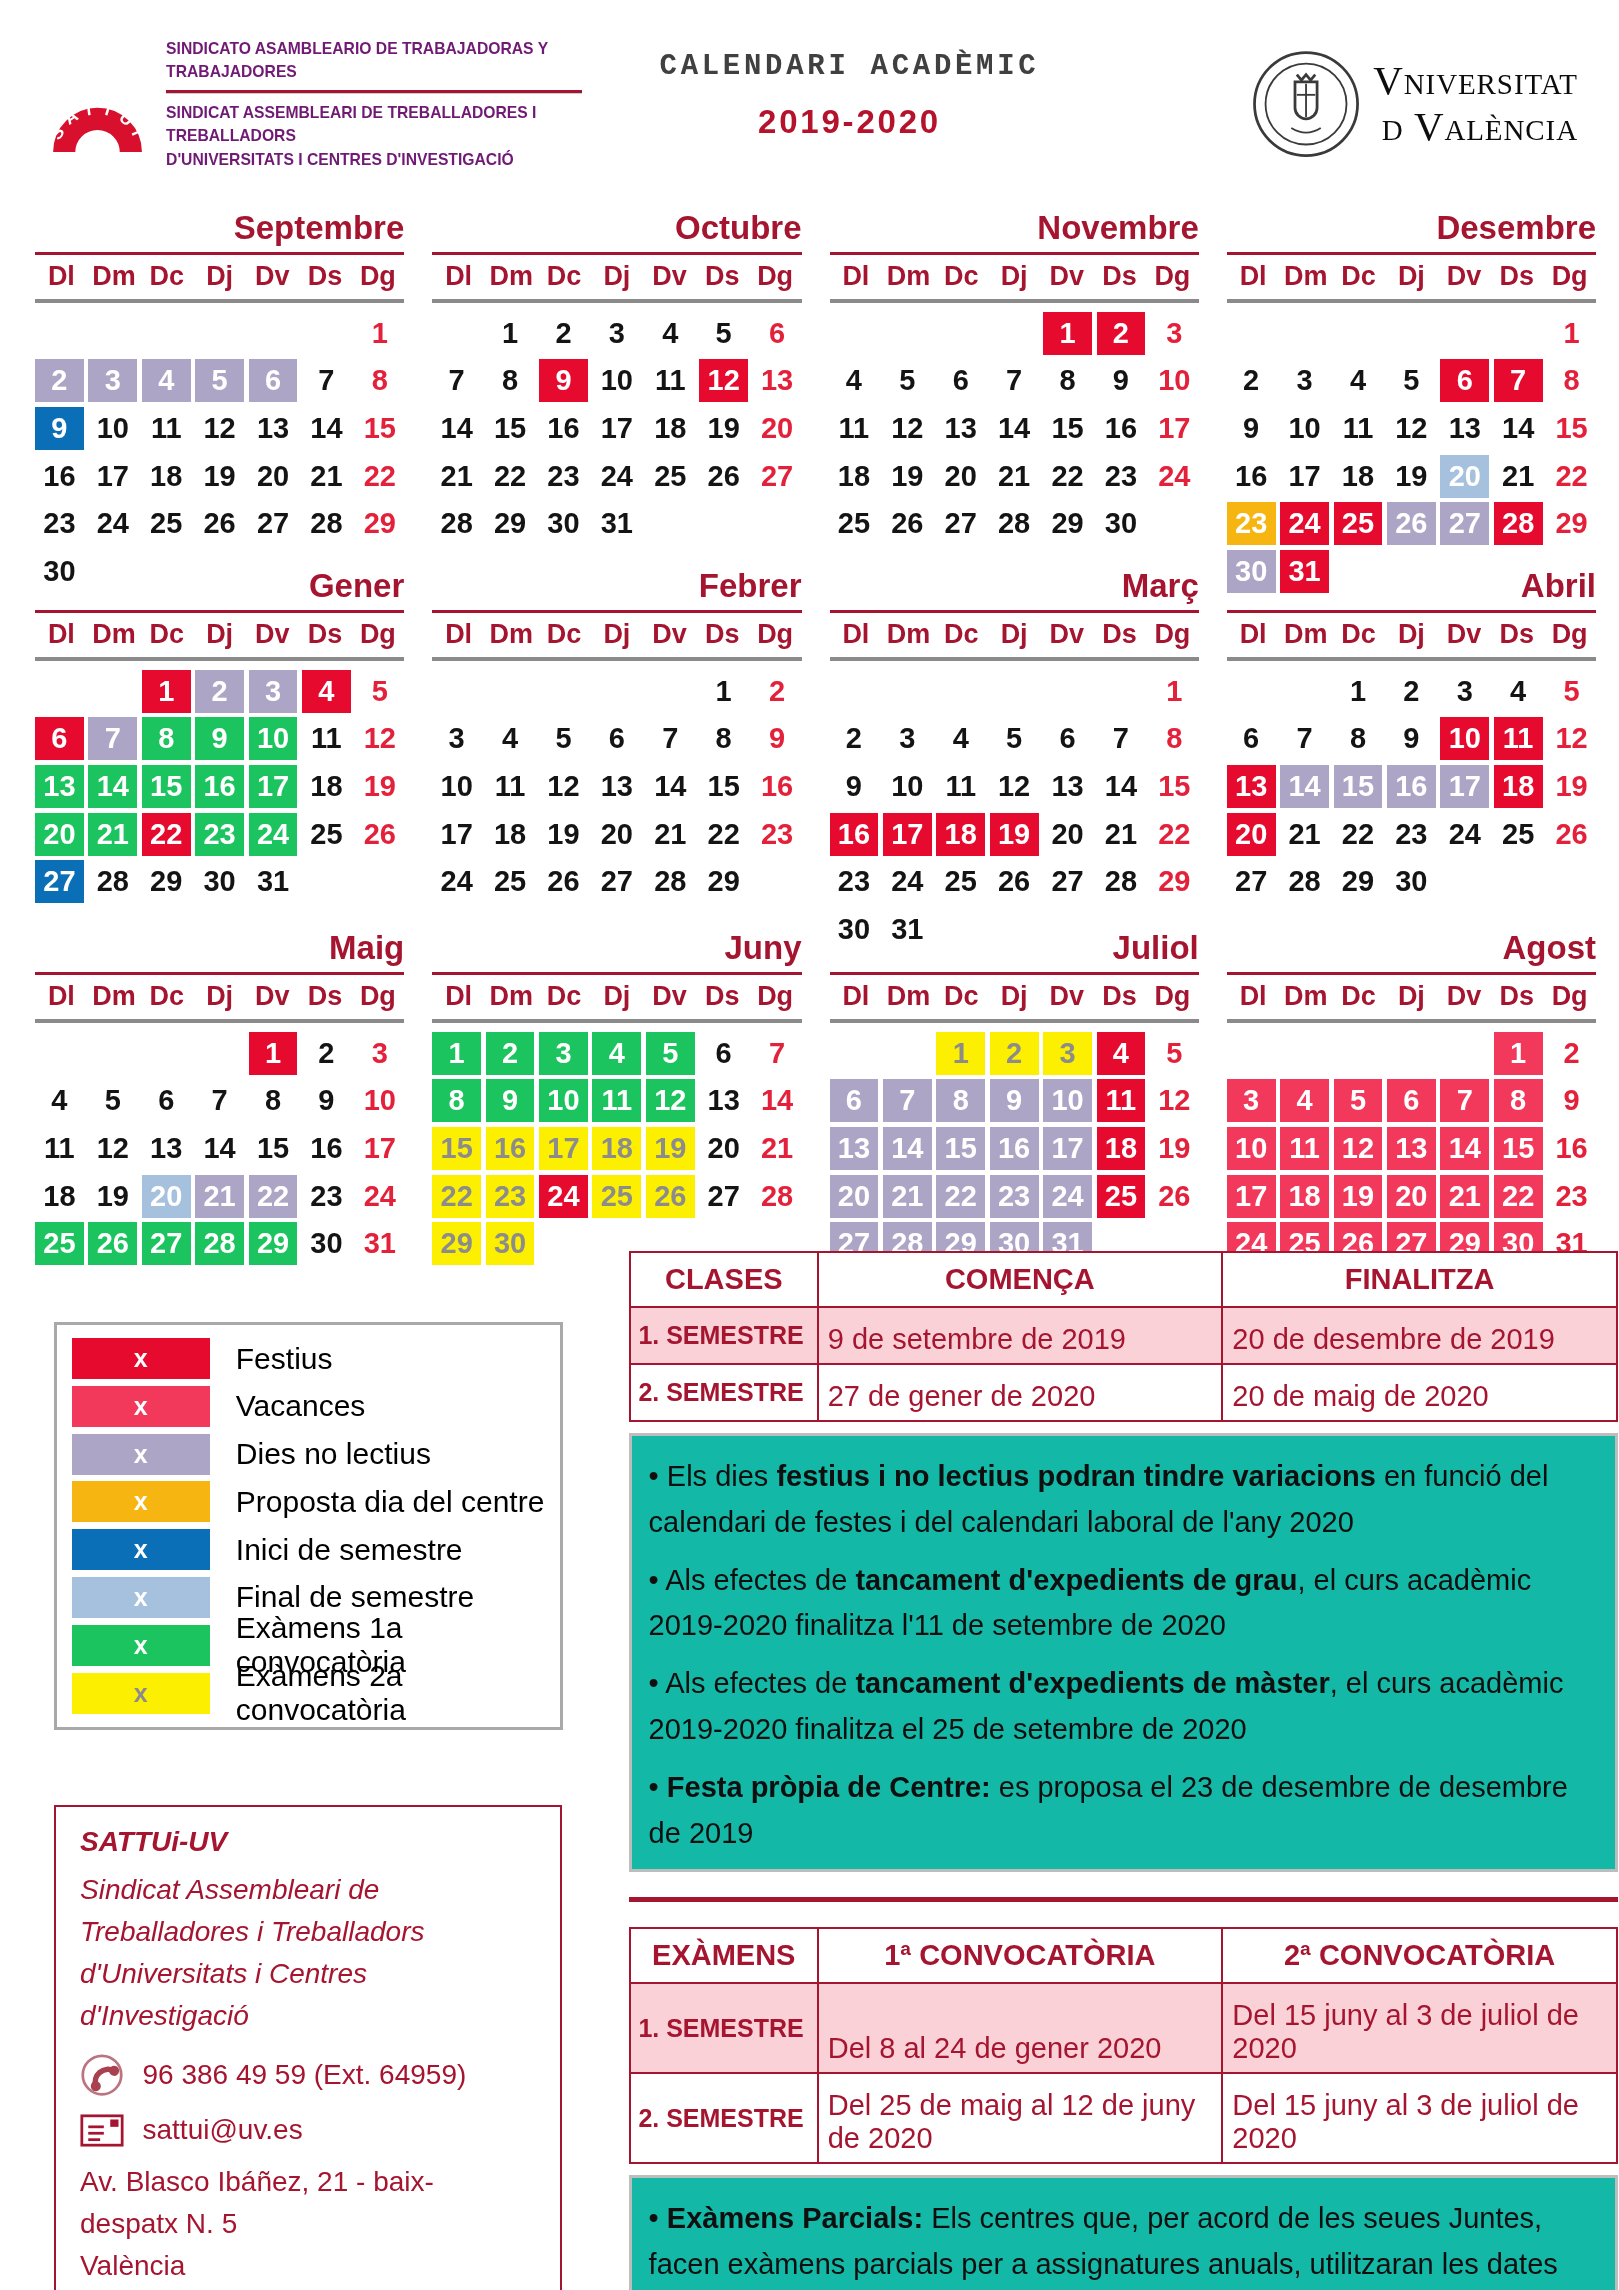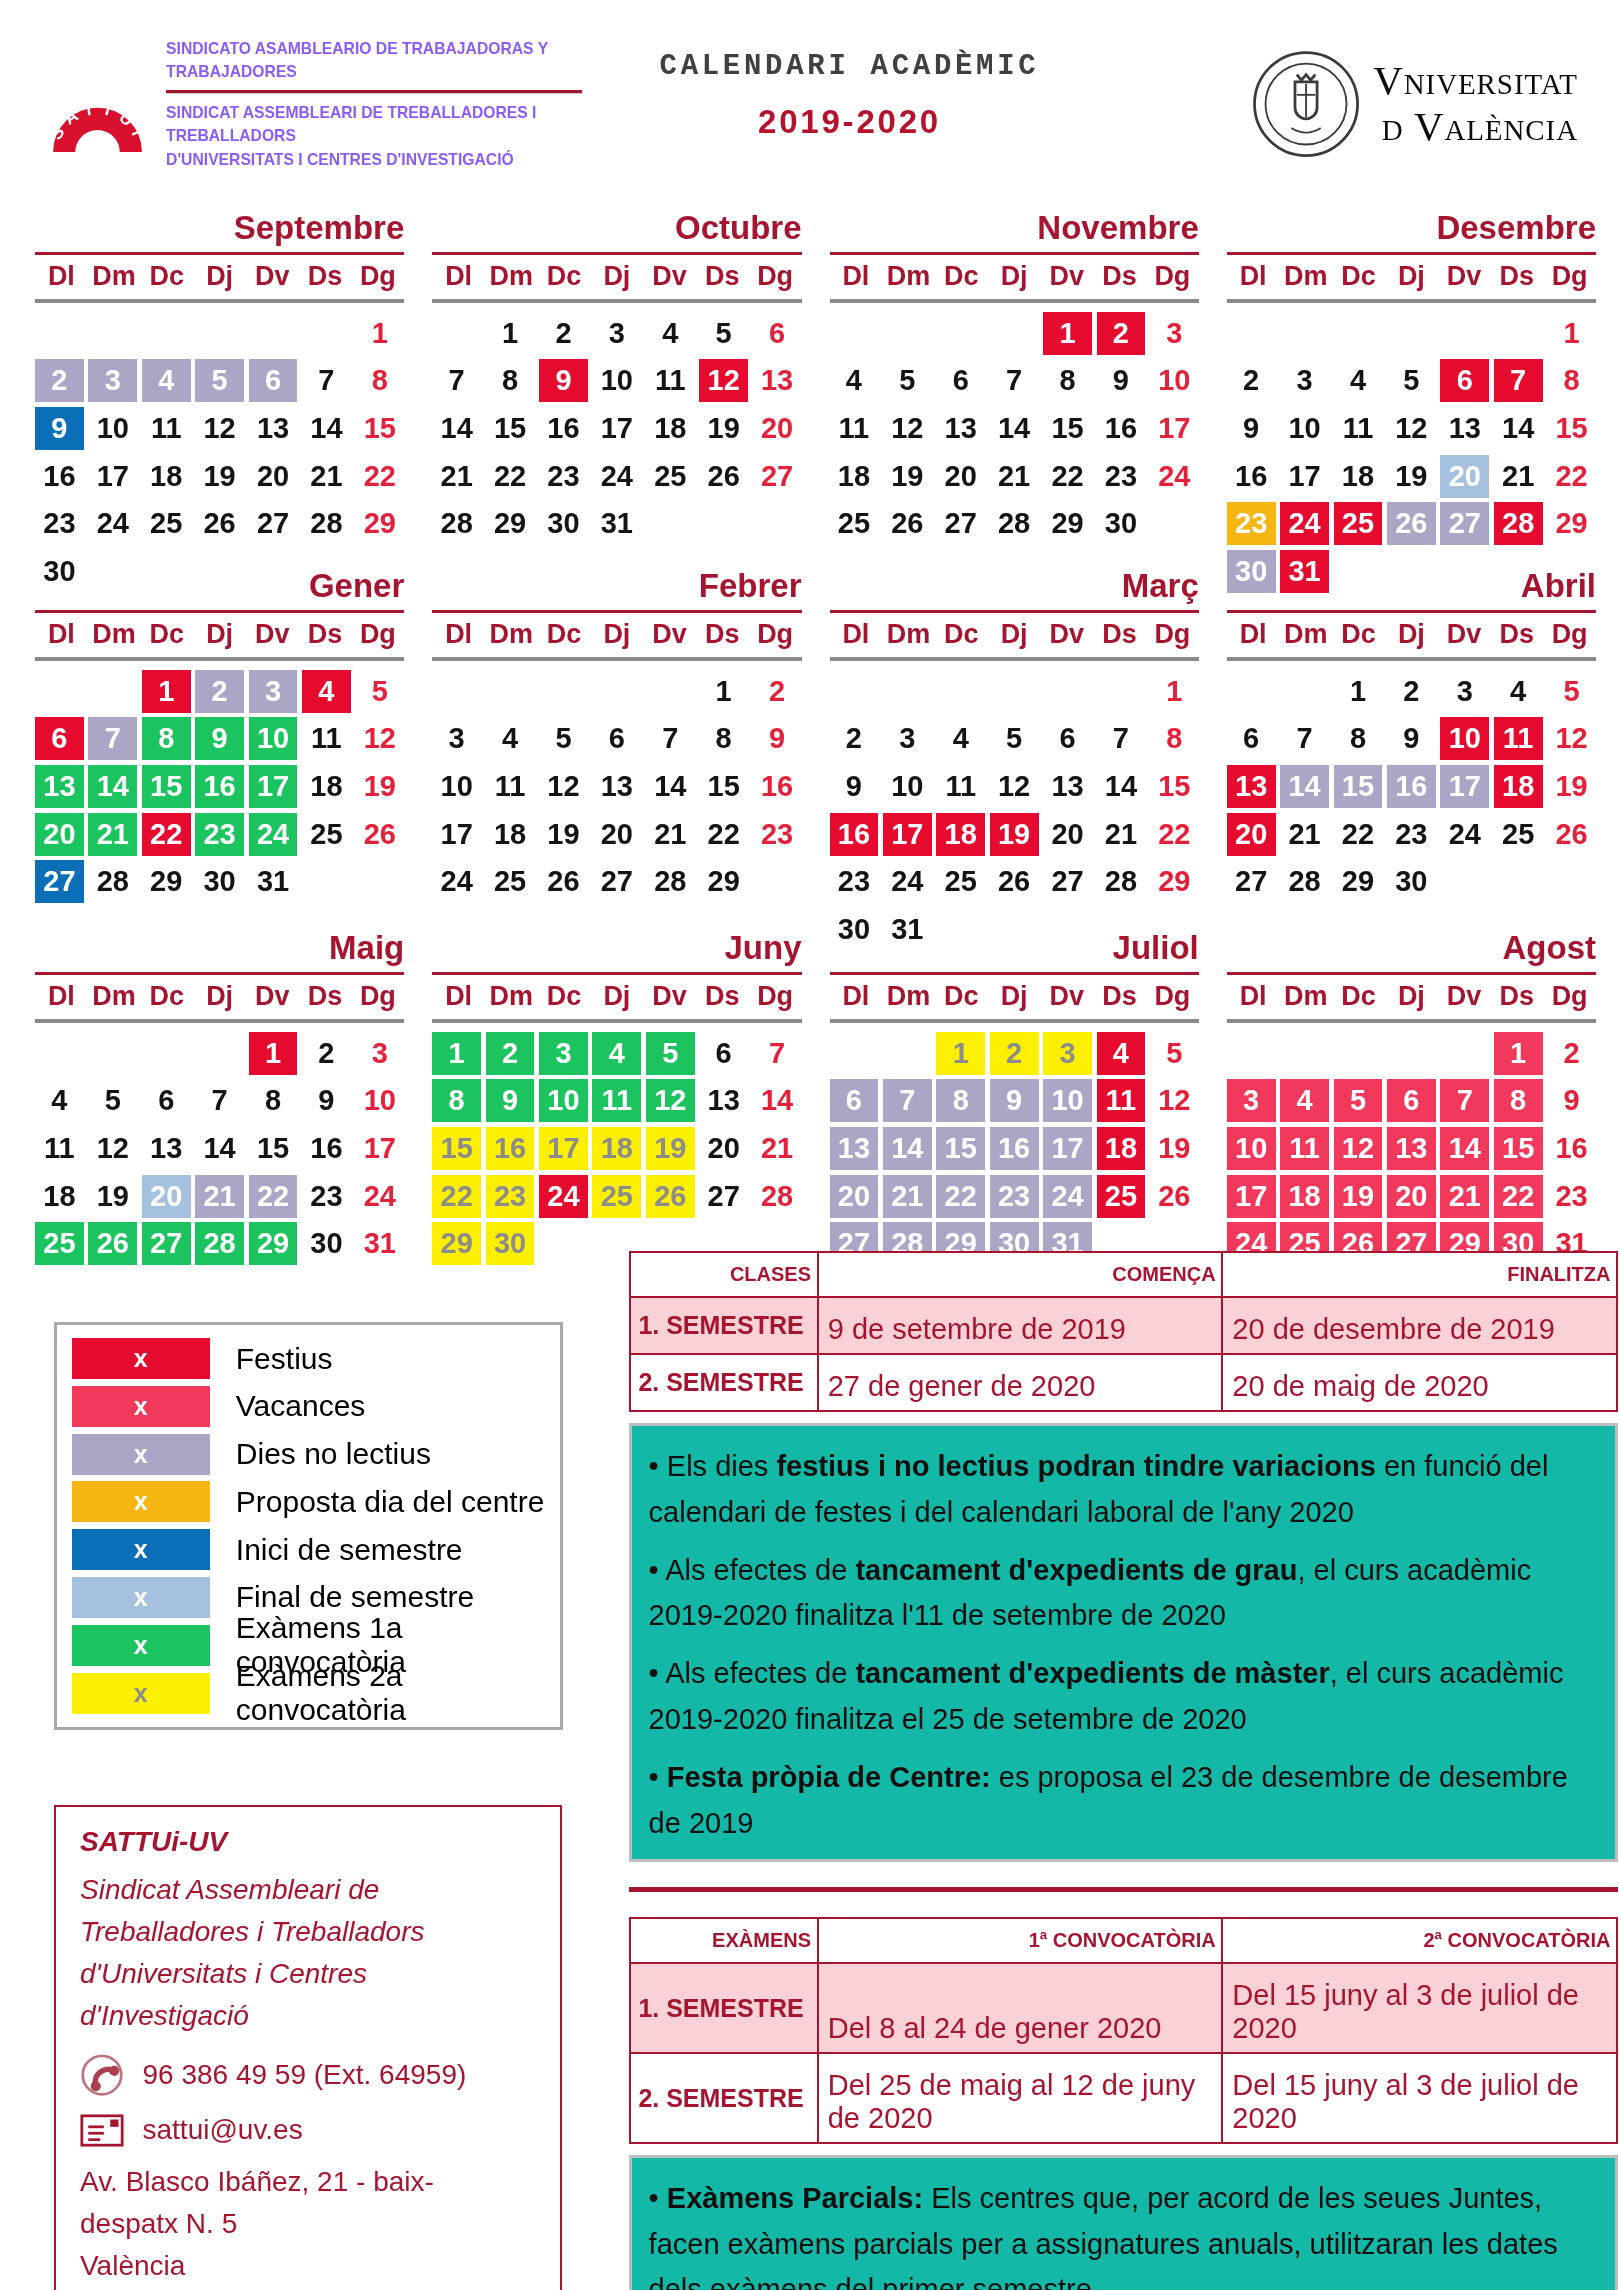--- a/index.html
+++ b/index.html
@@ -8,21 +8,21 @@
     --inici:#0B6FB8; --final:#A6C1DE; --ex1:#1CC45F; --ex2:#FCF000;
     --pink:#FAD1D7;
   }
   *{box-sizing:border-box; margin:0; padding:0;}
   body{background:#fff; font-family:"Liberation Sans",sans-serif;}
   .page{position:relative; width:1620px; height:2291px; background:#fff; overflow:hidden;}
 
   
   .hdr{position:absolute; left:42px; top:28px; right:42px; height:152px; display:flex; justify-content:space-between;}
   .logo-left{display:flex; gap:13px; width:540px;}
-  .org-lines{align-self:center; font-size:15.7px; font-weight:bold; line-height:1.5; color:#8b5cf6;}
+  .org-lines{align-self:center; font-size:15.7px; font-weight:bold; line-height:1.5; color:#701a75;}
   .org-div{height:3.7px; background:var(--dred); margin:6.5px 0; border-bottom:1.8px solid #ccc;}
   .title-block{text-align:center; padding-top:22px;}
   .cal-title{font-size:29px; font-weight:bold; color:#404040; letter-spacing:3.7px;font-family:Liberation Mono, monospace;}
   .cal-sub{font-size:33px; font-weight:bold; color:#B5122B; letter-spacing:2.8px; margin-top:20px;}
   .uv-logo{display:flex; align-items:center; gap:9.2px; justify-content:flex-end; width:461px;}
   .uv-text{font-family:"Liberation Serif",serif; font-size:41px; line-height:1.12; color:#0d0d0d; letter-spacing:0.9px;}
 
   
   .months{position:absolute; left:35px; right:24px; top:209px; display:grid;
           grid-template-columns:repeat(4,1fr); column-gap:28px; grid-template-rows:358px 362px auto;}
@@ -56,21 +56,21 @@
            padding:18.5px 24px 22px; color:var(--dred); background:#fff;}
   .c-title{font-size:28px; font-weight:bold; font-style:italic;}
   .c-sub{font-style:italic; font-size:28px; line-height:1.5; margin-top:11px;}
   .c-row{display:flex; align-items:center; gap:18.5px; margin-top:16.6px; font-size:28px;}
   .c-addr{margin-top:14.8px; font-size:28px; line-height:1.5;}
 
   
   .right-col{position:absolute; left:629px; top:1251px; width:989px;}
   table.redtable{width:100%; border-collapse:collapse; background:#fff;}
   .redtable th,.redtable td{border:2.8px solid var(--dred);}
-  .redtable th{color:var(--dred); font-size:20px; font-weight:bold; padding:10px 5.5px; text-align:right;}
+  .redtable th{color:var(--dred); font-size:29px; font-weight:bold; padding:10px 5.5px; text-align:center;}
   .redtable td{color:var(--dred); font-size:29px; padding:14.8px 9.2px 7.4px; vertical-align:bottom;}
   .redtable td.lbl{font-size:25px; font-weight:bold; vertical-align:middle; padding:7.4px; width:19%;}
   tr.pink{background:var(--pink);}
   .graybox{border:3.7px solid #BDBDBD; margin-top:11px; padding:5.5px 16.6px 13px; font-size:29px; line-height:1.58; color:#0f0f0f; background:#14b8a6;}
   .graybox p{margin:12px 0 0;}
   .redrule{height:4.6px; background:var(--dred); margin:25px 0;}
 </style>
 </head>
 <body>
 

